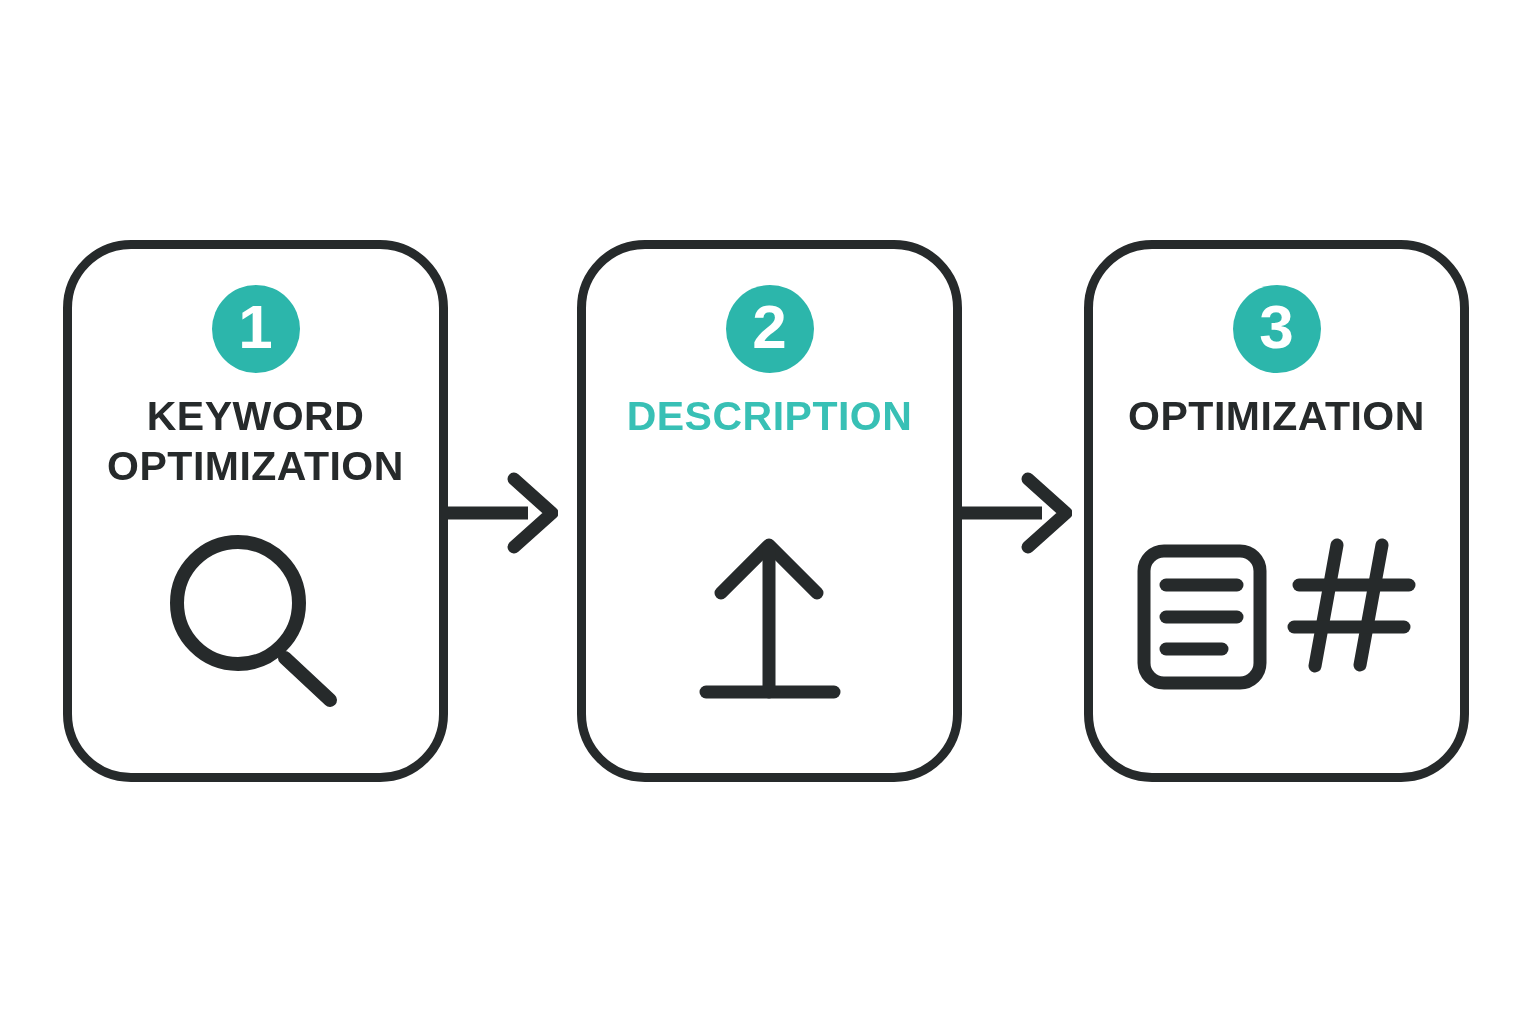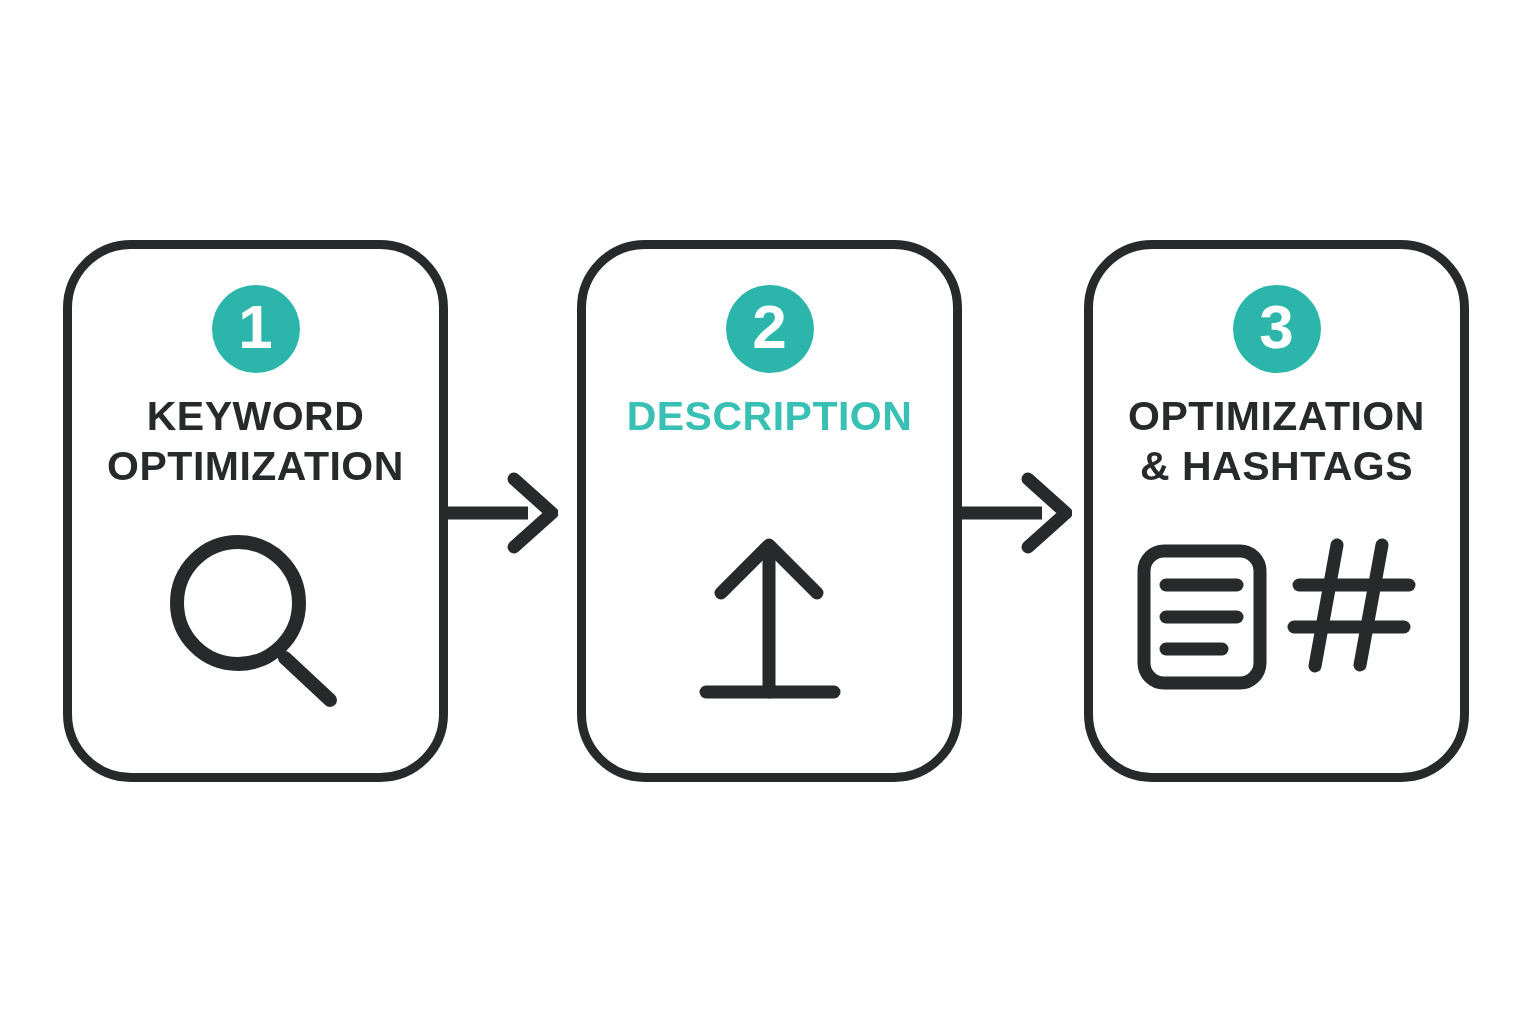--- a/index.html
+++ b/index.html
@@ -133,21 +133,20 @@
     <line x1="0" y1="42" x2="84" y2="42" stroke-linecap="butt"></line>
     <polyline points="70,8 108,42 70,76"></polyline>
   </svg>
 
   <div class="step-card card-3">
     <div class="badge">
       <span class="badge-number">3</span>
     </div>
     <div class="step-title">
       <span class="title-line">OPTIMIZATION</span>
-      <span class="title-line">&amp; HASHTAGS</span>
     </div>
     <div class="icon-wrap">
       <svg class="icon" width="280" height="155" viewBox="0 0 280 155" fill="none" stroke="currentColor" stroke-width="13" stroke-linecap="round">
         <g>
           <rect x="7" y="13" width="116" height="132" rx="20"></rect>
           <line x1="29" y1="47" x2="100" y2="47"></line>
           <line x1="29" y1="79" x2="100" y2="79"></line>
           <line x1="29" y1="111" x2="85" y2="111"></line>
         </g>
         <g>

